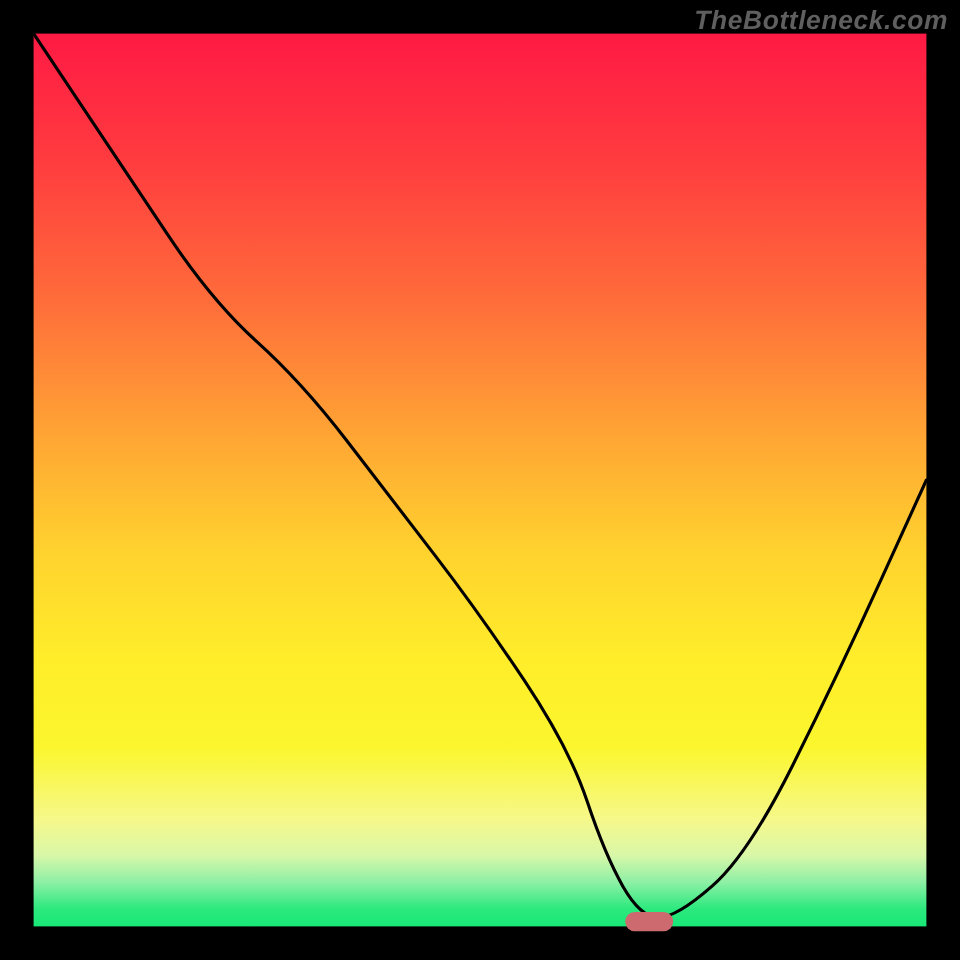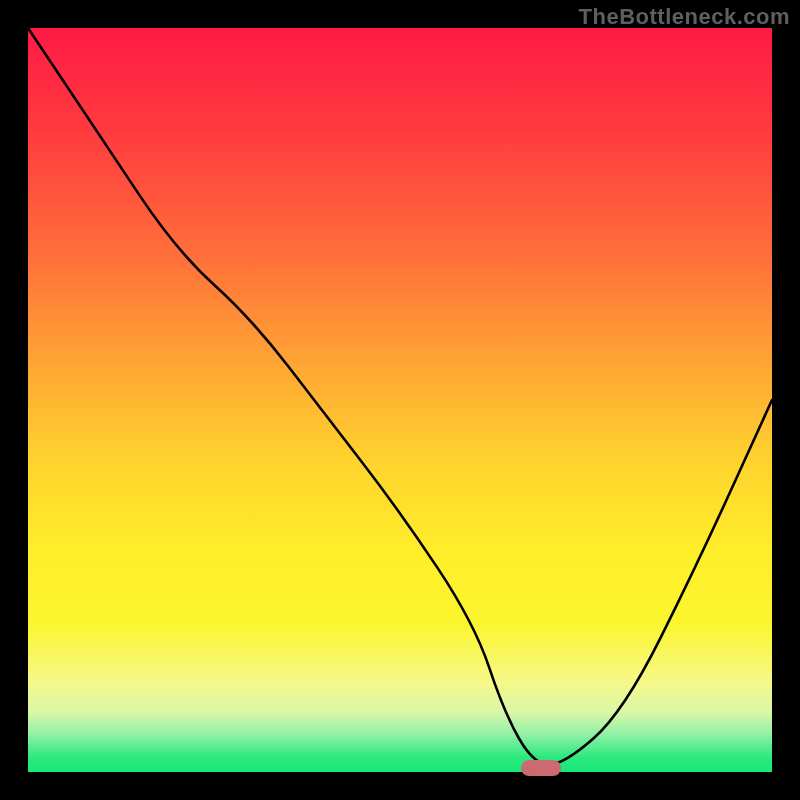--- a/index.html
+++ b/index.html
@@ -9,20 +9,21 @@
     height: 800px;
     background: #000;
     overflow: hidden;
     font-family: Arial, Helvetica, sans-serif;
   }
   .frame {
     position: relative;
     width: 800px;
     height: 692px;
     background: #000;
+    font-style: italic;
   }
   .watermark {
     position: absolute;
     top: 4px;
     right: 10px;
     color: #5f5f5f;
     font-size: 22px;
     font-weight: 600;
     letter-spacing: 0.5px;
     user-select: none;

